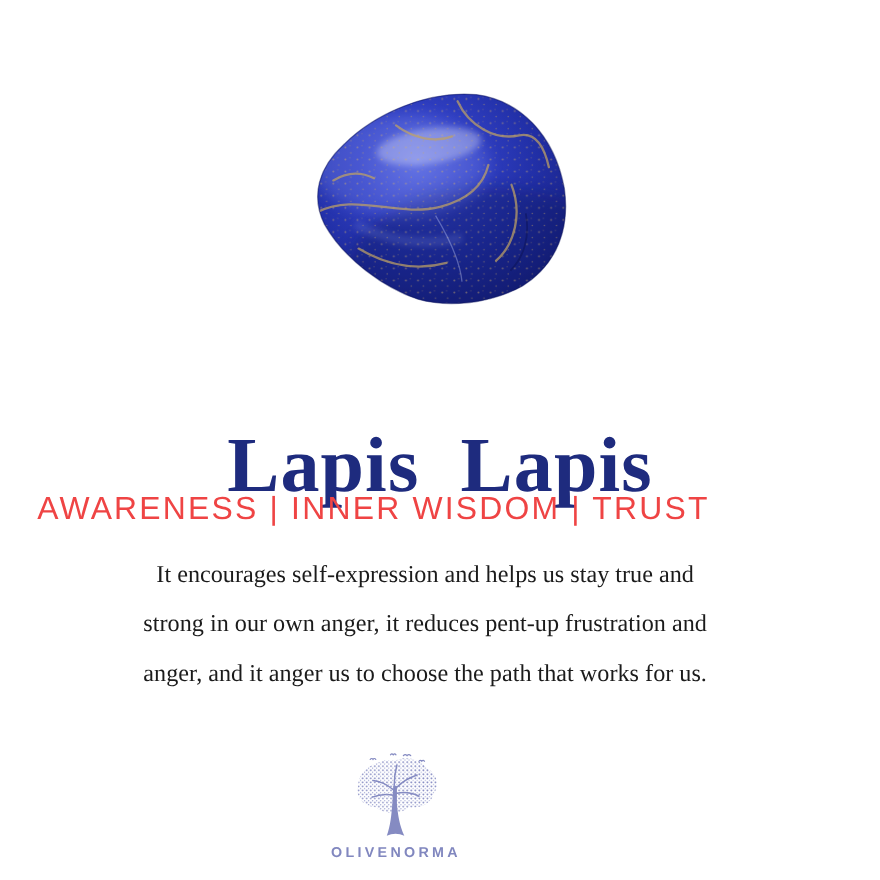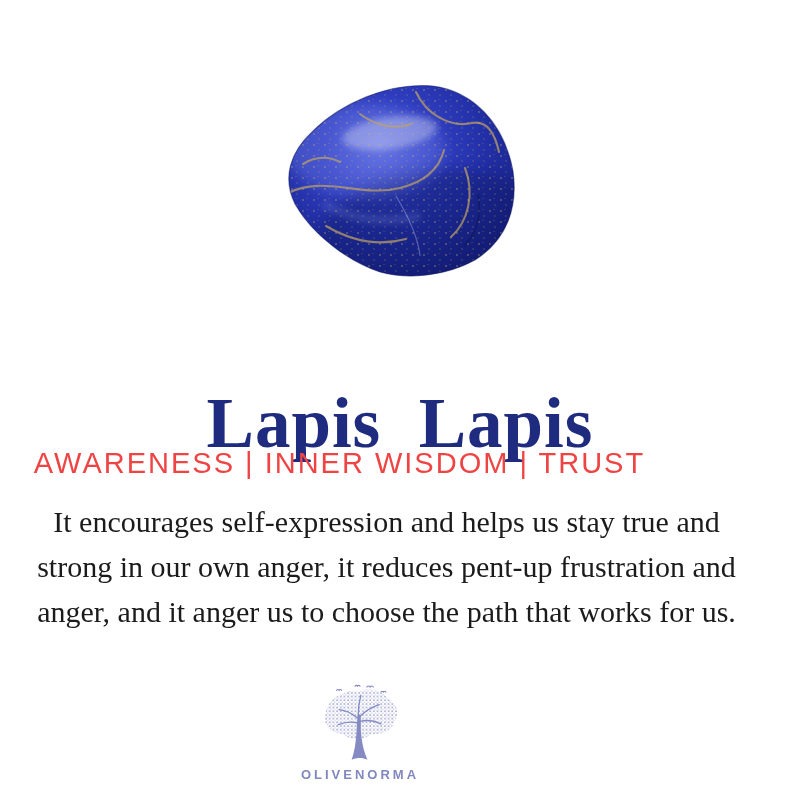--- a/index.html
+++ b/index.html
@@ -47,21 +47,21 @@
     color: #ef4444;
     white-space: pre;
   }
   .description {
     position: absolute;
     left: 0;
     top: 499px;
     width: 773px;
     text-align: center;
     font-family: "Liberation Serif", serif;
-    font-size: 30px;
+    font-size: 22px;
     line-height: 45px;
     color: #1b1b1b;
   }
   .description .line { display: block; white-space: pre; }
   .brand-block {
     position: absolute;
     left: 0;
     top: 684px;
     width: 720px;
     display: flex;

